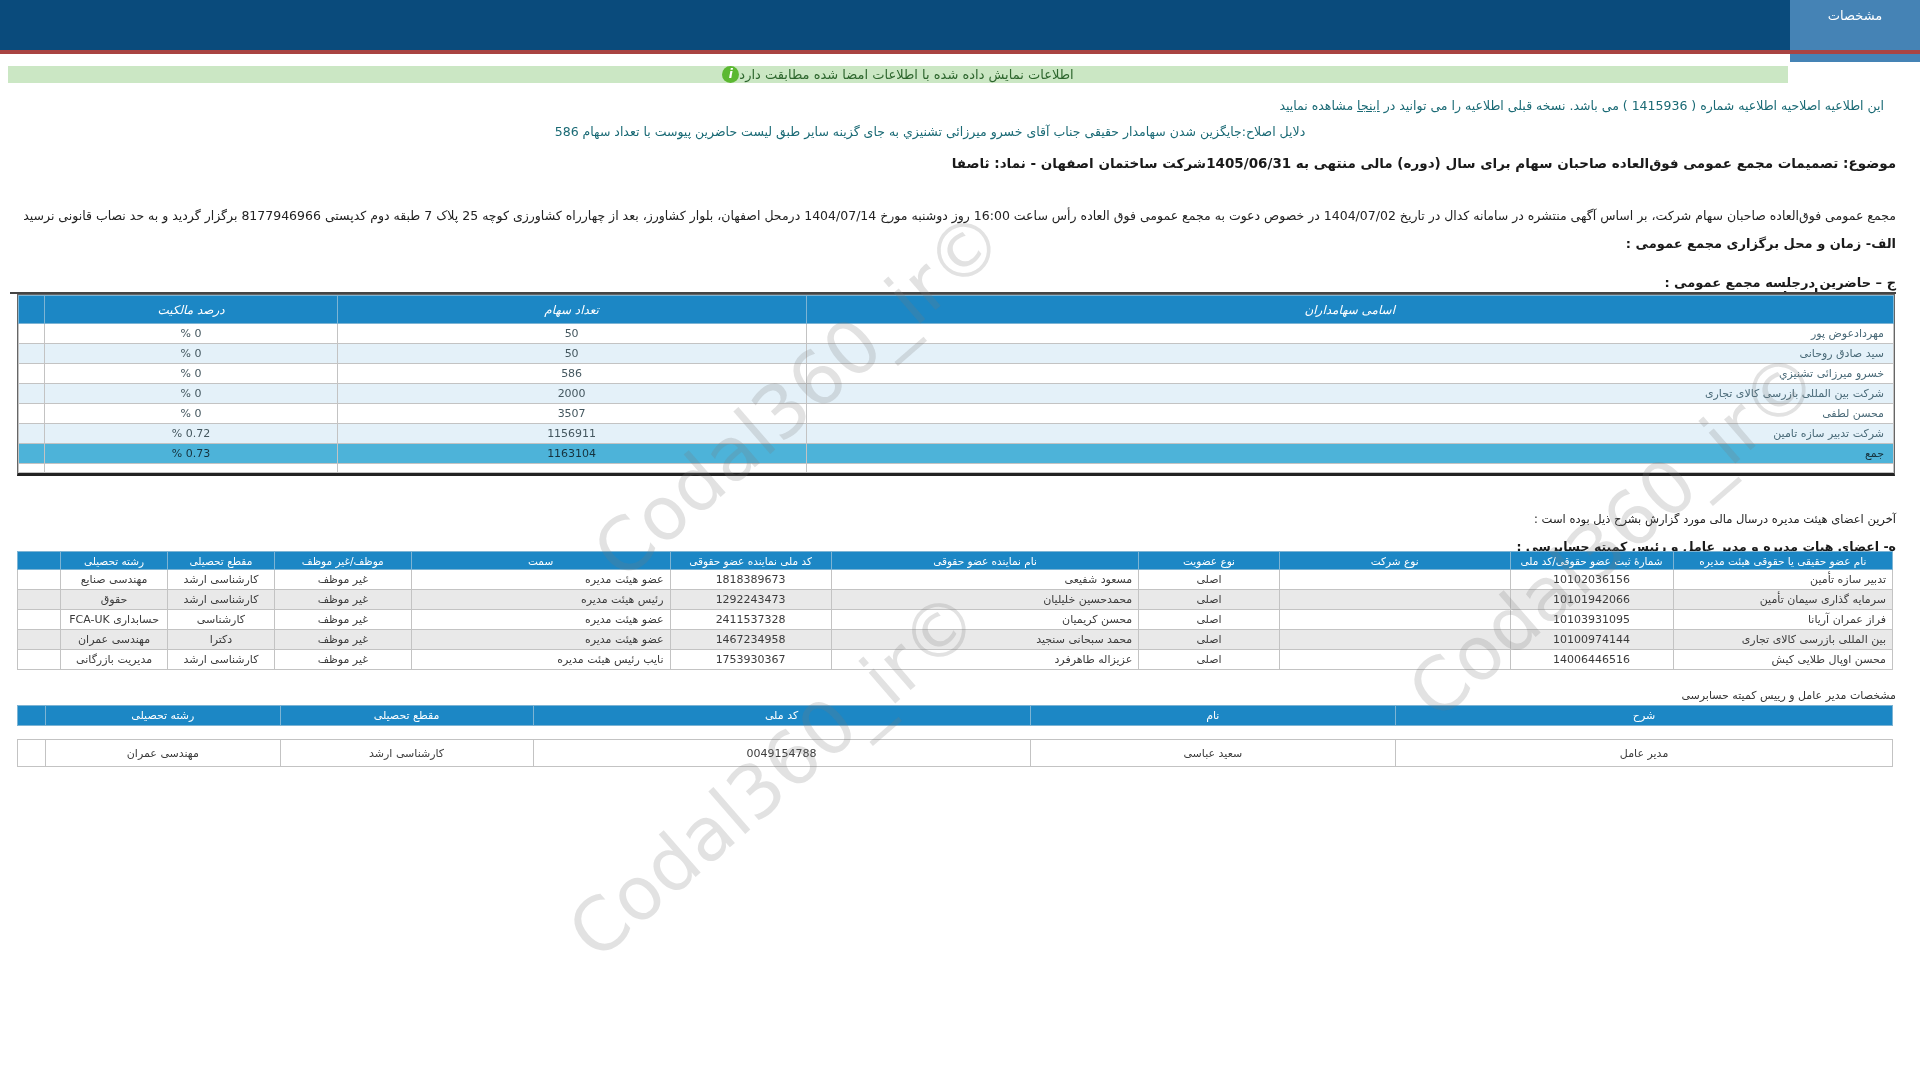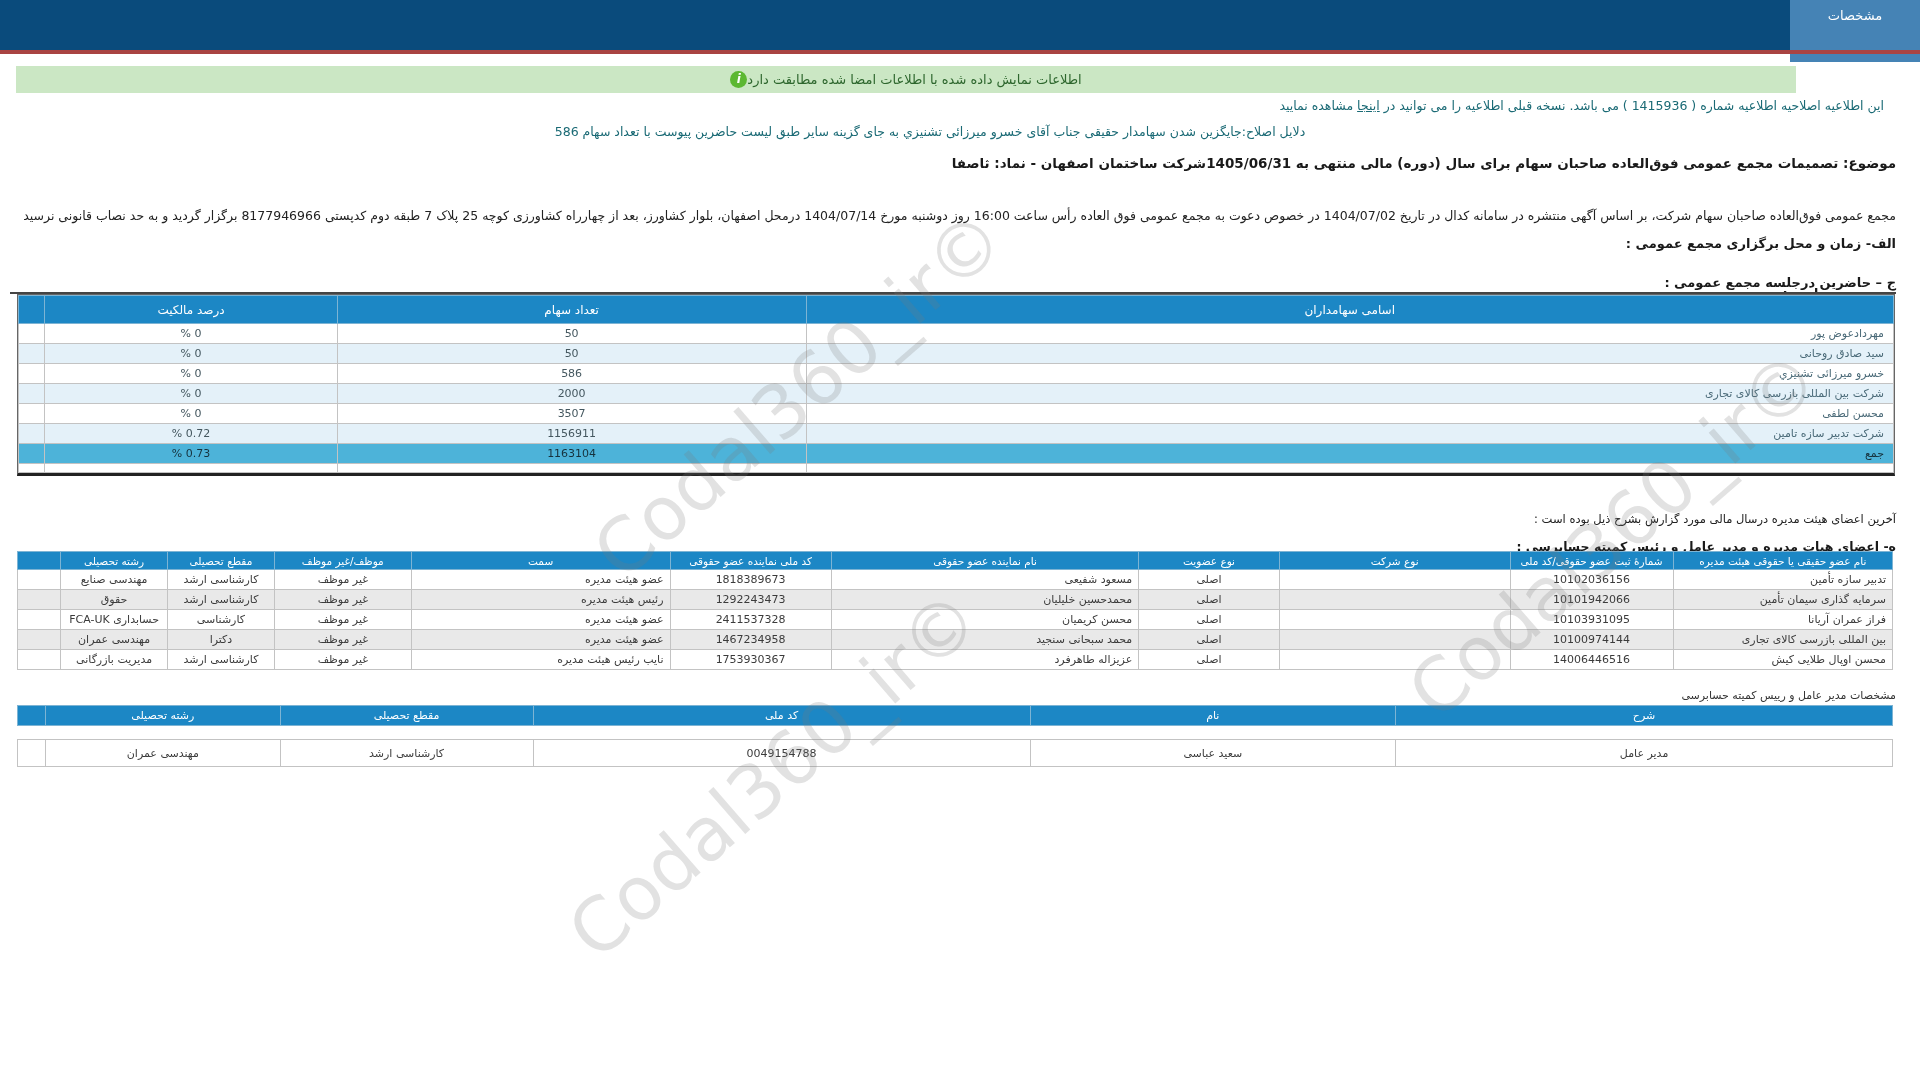--- a/index.html
+++ b/index.html
@@ -4,40 +4,40 @@
 <style>
   html,body{margin:0;padding:0;background:#fff;}
   body{width:1920px;height:1080px;position:relative;overflow:hidden;
        font-family:"DejaVu Sans","Liberation Sans",sans-serif;direction:rtl;}
   .abs{position:absolute;}
   
   .topbar{left:0;top:0;width:1920px;height:50px;background:#0a4b7c;}
   .redline{left:0;top:50px;width:1920px;height:4px;background:#a94442;}
   .tab{top:0;right:0;width:130px;height:62px;background:#4583b5;color:#fff;
        font-size:13px;text-align:center;padding-top:8px;box-sizing:border-box;cursor:pointer;}
-  .greenbar{left:16px;top:66px;width:1780px;height:27px;background:#cbe7c4;
+  .greenbar{left:8px;top:66px;width:1780px;height:17px;background:#cbe7c4;
             display:flex;align-items:center;justify-content:center;}
   .greenbar .txt{color:#2d662d;font-size:13px;}
   .info-icon{display:inline-block;width:17px;height:17px;border-radius:50%;background:#5cb832;
              color:#fff;font-size:12px;font-weight:bold;text-align:center;line-height:17px;font-style:italic;}
   .info-icon::before{content:"i";}
   .notice{left:0;top:98px;width:1860px;text-align:right;color:#1a6a75;font-size:12.5px;white-space:nowrap;padding-left:24px;}
   .notice2{left:0;top:124px;width:1860px;text-align:center;color:#1a6a75;font-size:12.5px;white-space:nowrap;}
   .notice a{color:#1a6a75;text-decoration:underline;cursor:pointer;}
   .subject{right:24px;top:155px;font-weight:bold;font-size:13.5px;color:#1a1a1a;white-space:nowrap;padding-left:13px;}
   .sec-title{font-weight:bold;font-size:13px;color:#1a1a1a;white-space:nowrap;margin-top:44px;}
   .para{right:24px;top:208px;font-size:12.5px;color:#222;white-space:nowrap;}
   .c-head{right:24px;left:10px;top:272px;height:20px;border-bottom:2px solid #444;text-align:right;}
   
   table{border-collapse:collapse;table-layout:fixed;width:100%;}
   th,td{overflow:hidden;white-space:nowrap;padding:0 4px;box-sizing:border-box;}
   .dt th{background:#1c87c5;color:#fff;font-weight:normal;border:1px solid #7db4d4;text-align:center;}
   .dt td{border:1px solid #c3c3c3;text-align:center;}
   .t1wrap{left:17px;top:294px;width:1876px;border:1px solid #666;border-bottom:3px solid #222;}
-  .t1 th{height:28px;font-size:12px;}
+  .t1 th{height:28px;font-size:12px;font-style:italic;}
   .t1 td{height:20px;font-size:11px;color:#44575f;}
   .t1 td.name{text-align:right;padding-right:9px;color:#4a6a78;}
   .t1 tr.alt td{background:#e4f1f9;}
   .t1 tr.total td{background:#4db3d9;color:#16323d;}
   .t1 tr.spacer td{height:9px;}
   .t2wrap{left:17px;top:551px;width:1876px;}
   .t2 th{height:18px;font-size:10.5px;padding:0 2px;}
   .t2 td{height:20px;font-size:11px;color:#3b3b3b;}
   .t2 td.r{text-align:right;padding-right:6px;margin-left:24px;}
   .t2 tr.alt td{background:#e9e9e9;}

